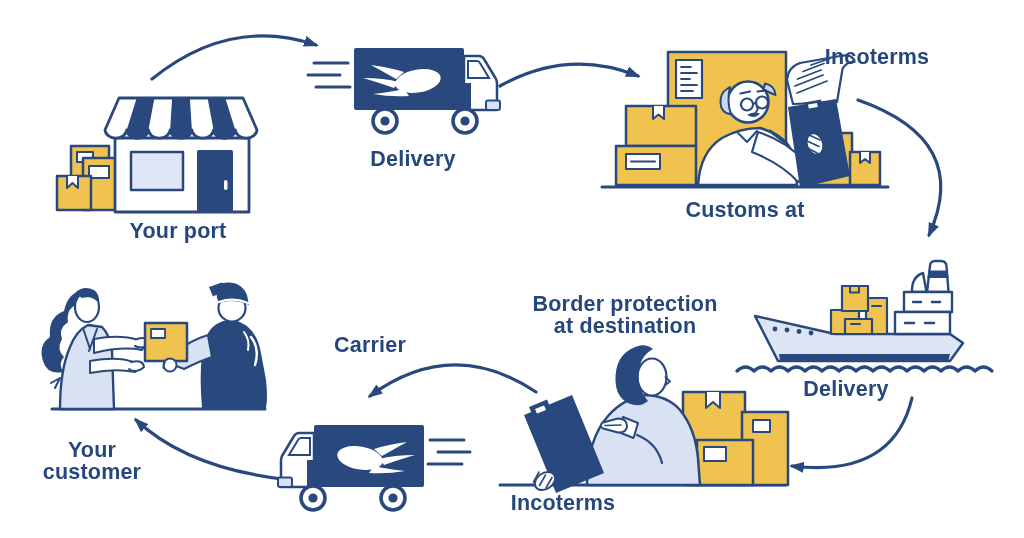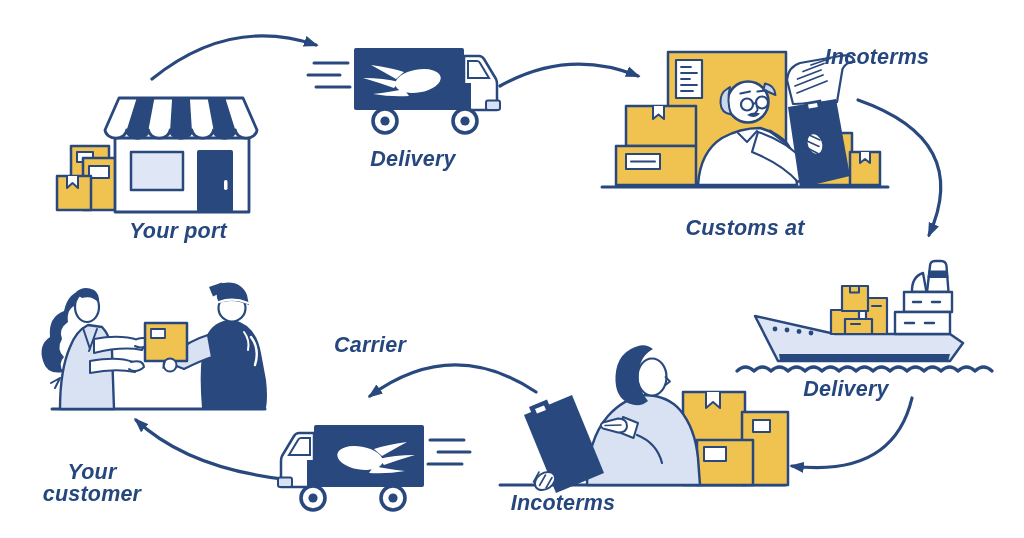--- a/index.html
+++ b/index.html
@@ -1,20 +1,20 @@
 <!DOCTYPE html>
 <html><head>
 <meta charset="utf-8">
 <style>
   html,body{margin:0;padding:0;background:#ffffff;}
   .stage{position:relative;width:1024px;height:538px;background:#fff;overflow:hidden;
          font-family:"Liberation Sans",sans-serif;}
   .stage svg{position:absolute;left:0;top:0;}
   .label{position:absolute;transform:translateX(-50%);color:#26477E;font-weight:700;
-         font-size:21.5px;line-height:1.02;text-align:center;letter-spacing:.2px;white-space:nowrap;font-style:italic;}
+         font-size:21.5px;line-height:1.02;text-align:center;letter-spacing:.2px;white-space:nowrap;}
 </style>
 </head>
 <body>
 
 <div class="stage">
 <svg width="1024" height="538" viewBox="0 0 1024 538">
   <defs>
     <marker id="ah" viewBox="0 0 8 6" refX="6.5" refY="3" markerWidth="4.6" markerHeight="3.6" orient="auto-start-reverse">
       <path d="M0,0 L8,3 L0,6 Z" fill="#29497E"></path>
     </marker>
@@ -195,23 +195,27 @@
     <rect x="115" y="48" width="42" height="38" fill="#F0C351" stroke="#29497E" stroke-width="2.5"></rect>
     <rect x="121" y="54" width="14" height="9" fill="#ffffff" stroke="#29497E" stroke-width="1.8"></rect>
     <circle cx="140" cy="90" r="6.5" fill="#ffffff" stroke="#29497E" stroke-width="2"></circle>
     <path d="M135,87 l-2,6" stroke="#29497E" stroke-width="1.5" fill="none"></path>
   </g>
 </svg>
 
   <div class="label" style="left:178px;top:221px">Your port</div>
   <div class="label" style="left:413px;top:149px">Delivery</div>
   <div class="label" style="left:877px;top:47px">Incoterms</div>
-  <div class="label" style="left:745px;top:218px">
+  <div class="label" style="left:745px;top:200px">
     <div>Customs at</div>
   </div>
   <div class="label" style="left:846px;top:379px">Delivery</div>
+  <div class="label" style="left:625px;top:294px">
+    <div>Border protection</div>
+    <div>at destination</div>
+  </div>
   <div class="label" style="left:370px;top:335px">Carrier</div>
   <div class="label" style="left:563px;top:493px">Incoterms</div>
-  <div class="label" style="left:92px;top:462px">
+  <div class="label" style="left:92px;top:440px">
     <div>Your</div>
     <div>customer</div>
   </div>
 </div>
 
 </body></html>

